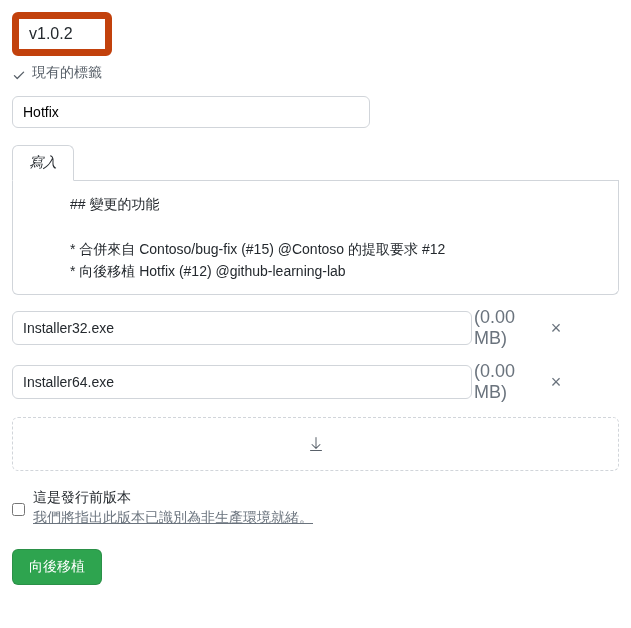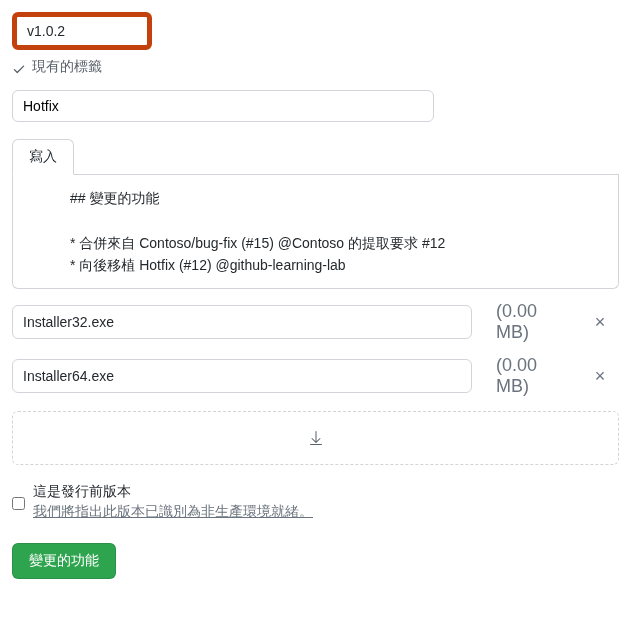--- a/index.html
+++ b/index.html
@@ -1,29 +1,29 @@
 <!DOCTYPE html>
 <html><head>
 <meta charset="utf-8">
 <style>
 * { box-sizing: border-box; margin: 0; padding: 0; }
 body { font-family: -apple-system, BlinkMacSystemFont, "Segoe UI", Helvetica, Arial, sans-serif; font-size: 14px; color: #24292e; padding: 12px; width: 631px; background: #fff; }
-.tag-input { border: 5px solid #c2410c; border-radius: 6px; padding: 6px 10px; width: 140px; font-size: 14px; color: #24292e; background: #fff; }
+.tag-input { border: 7px solid #c2410c; border-radius: 6px; padding: 6px 10px; width: 100px; font-size: 16px; color: #24292e; background: #fff; }
 .existing-tag { display: flex; align-items: flex-end; gap: 6px; margin-top: 8px; color: #586069; font-size: 14px; }
 .check-icon { width: 14px; height: 14px; }
-.title-input { width: 422px; border: 1px solid #d1d5da; border-radius: 6px; padding: 7px 10px; font-size: 14px; margin-top: 14px; }
+.title-input { width: 358px; border: 1px solid #d1d5da; border-radius: 6px; padding: 7px 10px; font-size: 14px; margin-top: 14px; }
 .tabs { display: flex; margin-top: 16px; border-bottom: 1px solid #d1d5da; }
 .tab { padding: 8px 16px; font-size: 14px; color: #586069; cursor: pointer; border: 1px solid transparent; border-bottom: none; border-radius: 6px 6px 0 0; position: relative; top: 1px; }
-.tab.active { color: #24292e; border-color: #d1d5da; background: #fff; border-bottom: 1px solid #fff; }
+.tab.active { color: #24292e; border-color: #d1d5da; background: #fff; border-bottom: 1px solid #fff; font-style: italic; }
 .desc-box { border: 1px solid #d1d5da; border-top: none; border-radius: 0 0 6px 6px; padding-left: 45px; }
 .desc-textarea { width: 100%; border: none; padding: 12px; font-size: 14px; font-family: inherit; resize: none; height: 110px; outline: none; color: #24292e; line-height: 1.6; }
 .desc-footer { border-top: 1px dashed #d1d5da; padding: 8px 12px; display: flex; align-items: center; justify-content: space-between; font-size: 13px; color: #6a737d; position: relative; }
 .attach-overlay { font-size: 18px; color: #6a737d; position: absolute; left: 50%; transform: translateX(-50%); }
 .md-icon { width: 18px; height: 14px; border: 1px solid #333; border-radius: 2px; display: flex; align-items: center; justify-content: center; font-size: 8px; font-weight: bold; background: #fff; }
-.binary-row { display: flex; align-items: center; gap: 24px; margin-top: 12px; }
+.binary-row { display: flex; align-items: center; gap: 2px; margin-top: 12px; }
 .binary-name { flex: 0 0 460px; border: 1px solid #d1d5da; border-radius: 6px; padding: 8px 10px; font-size: 14px; color: #24292e; }
 .binary-size { color: #6a737d; font-size: 18px; width: 70px; }
 .binary-remove { color: #6a737d; font-size: 18px; cursor: pointer; width: 20px; text-align: center; }
 .dropzone { border: 1px dashed #d1d5da; border-radius: 6px; padding: 18px 12px; margin-top: 14px; display: flex; align-items: center; justify-content: center; gap: 10px; color: #586069; font-size: 14px; }
 .arrow-down { width: 16px; height: 16px; }
 .prerelease { display: flex; align-items: center; gap: 8px; margin-top: 18px; }
 .prerelease input { margin-top: 3px; }
 .prerelease-text { color: #24292e; }
 .prerelease-desc { color: #6a737d; margin-top: 2px; text-decoration: underline; }
 .update-btn { margin-top: 22px; padding: 8px 16px; font-size: 14px; font-weight: 500; color: #fff; background: #2ea44f; border: 1px solid rgba(27,31,35,.15); border-radius: 6px; cursor: pointer; }
@@ -75,16 +75,16 @@
 </div>
 
 <div class="prerelease">
   <input type="checkbox" style="">
   <div>
     <div class="prerelease-text">這是發行前版本</div>
     <div class="prerelease-desc">我們將指出此版本已識別為非生產環境就緒。</div>
   </div>
 </div>
 
-<button class="update-btn">變更的功能</button>
+<button class="update-btn">向後移植</button>
 
 
 
 
 </body></html>

